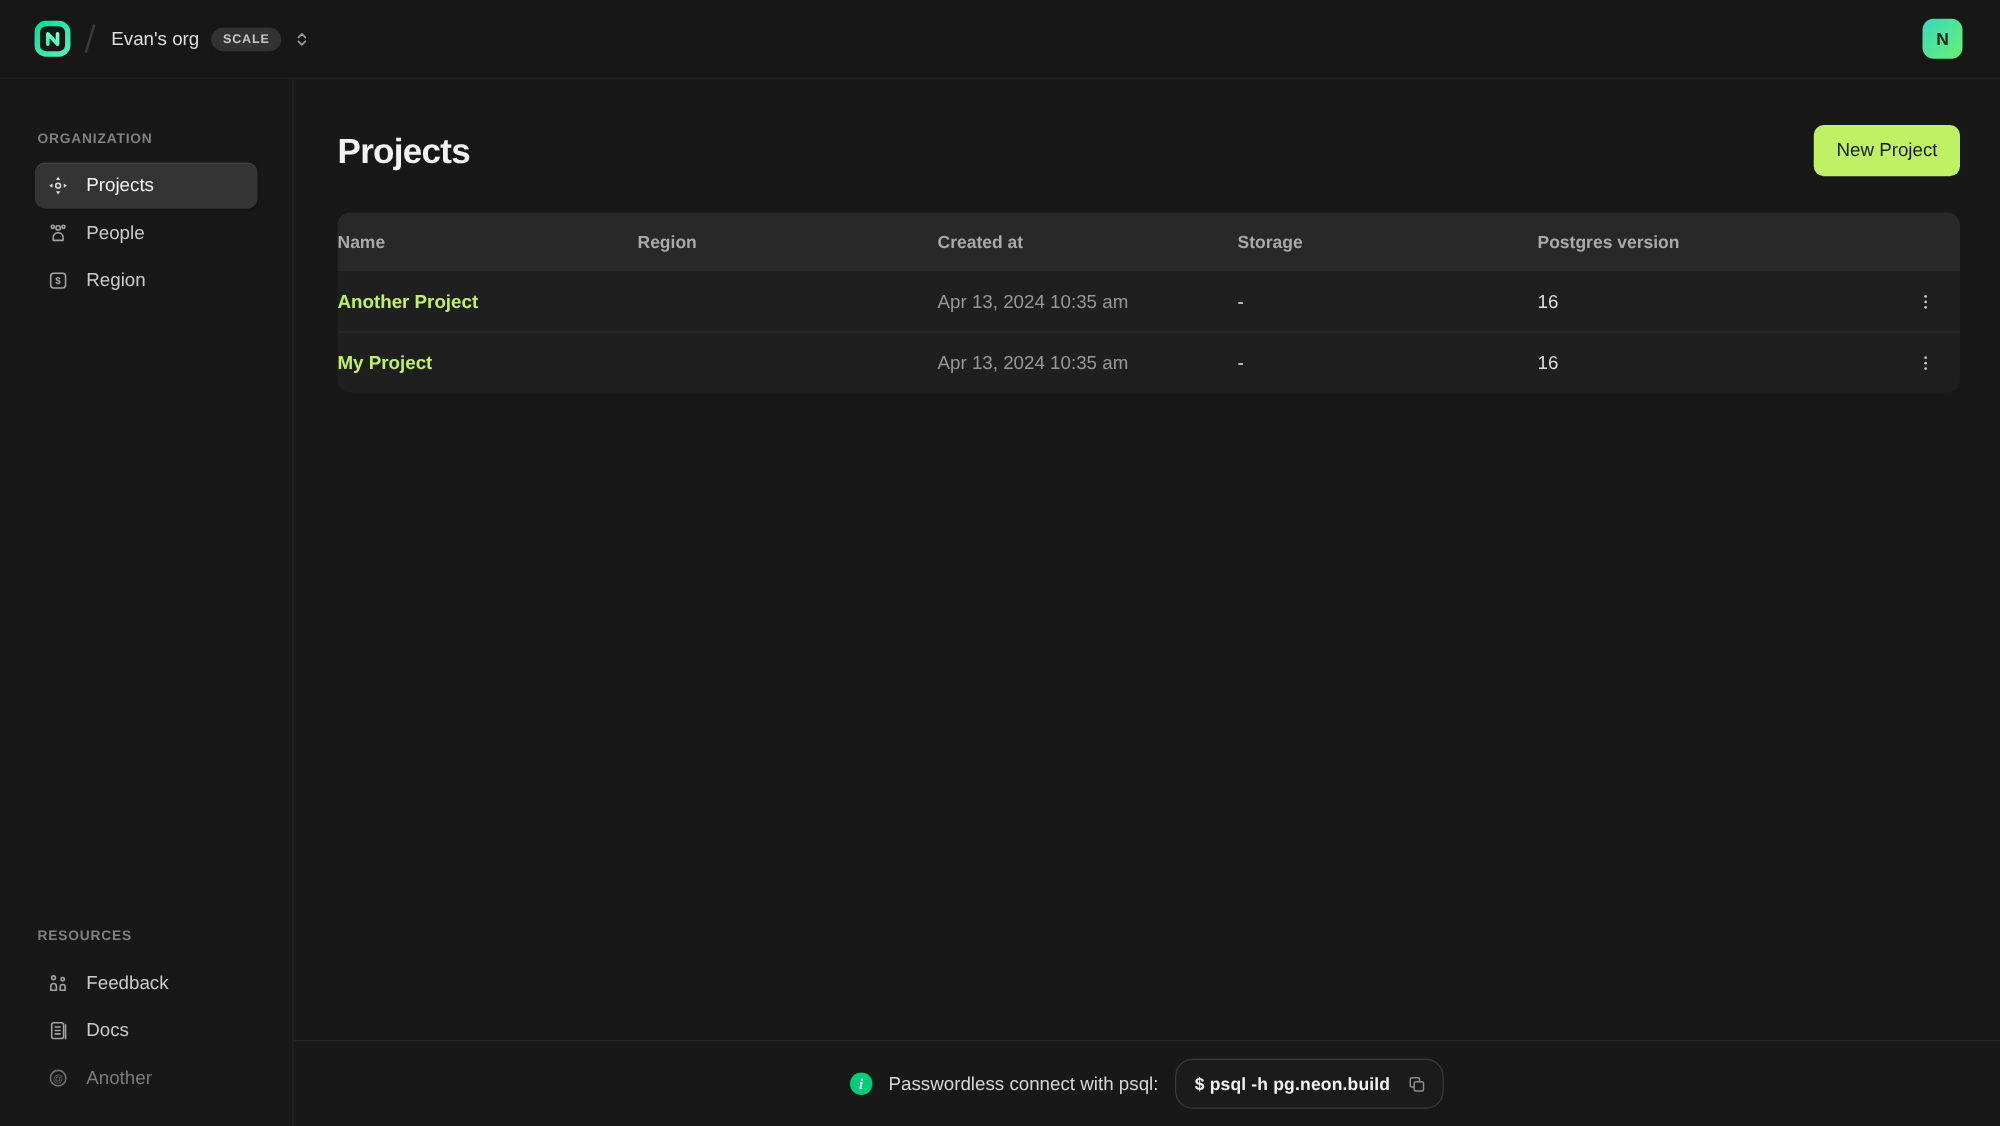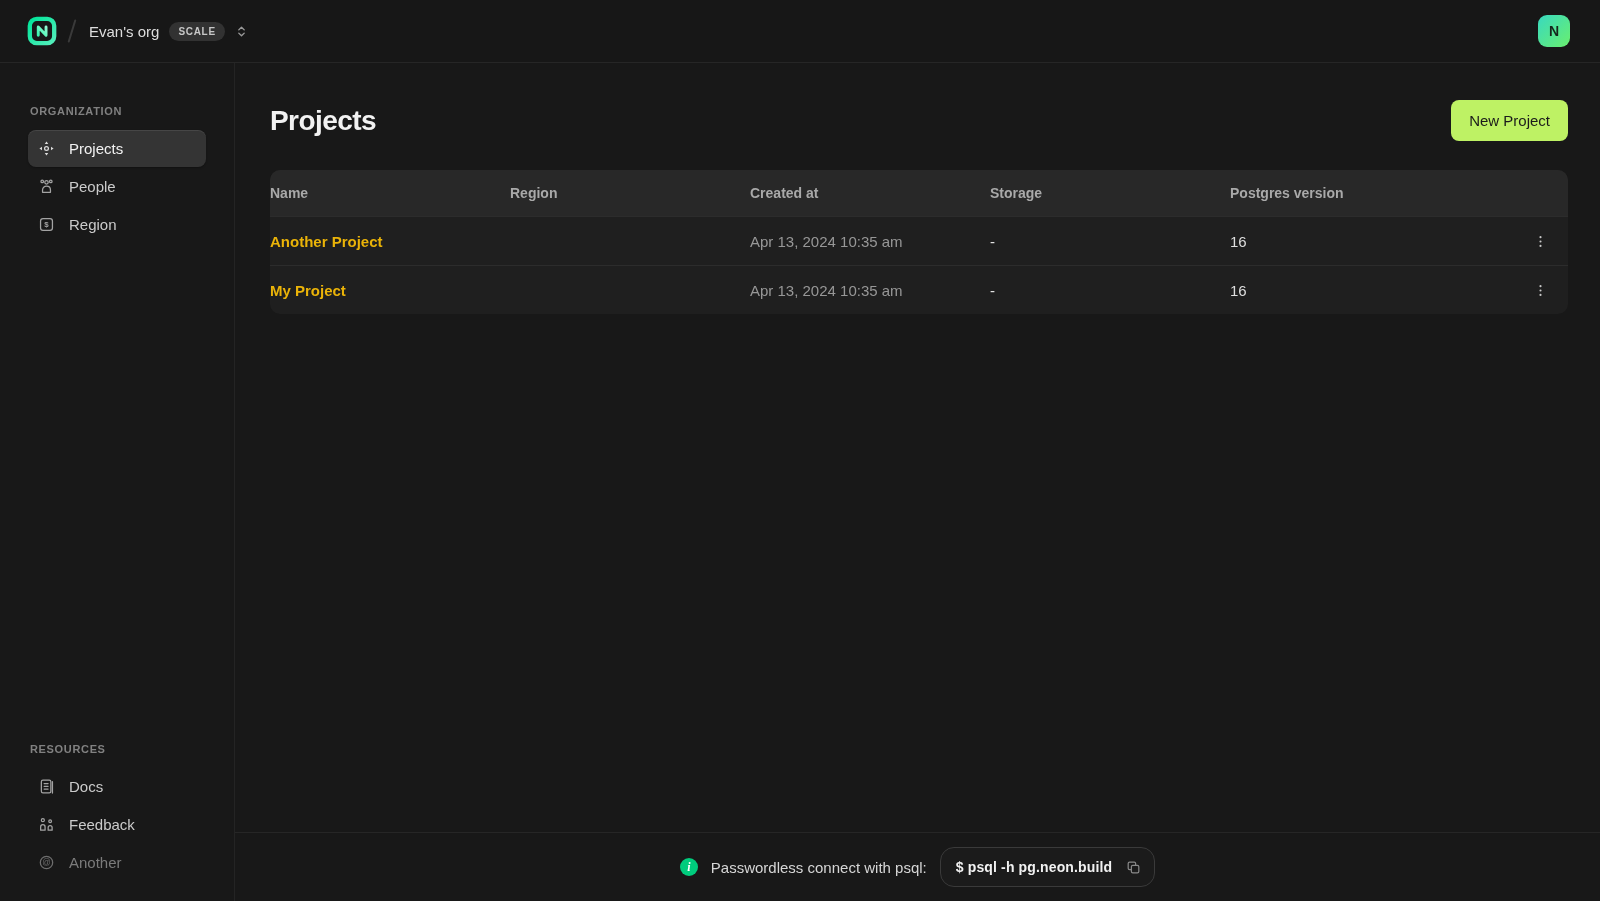--- a/index.html
+++ b/index.html
@@ -78,21 +78,21 @@
   
   .projects-table { margin-top:29px; border-radius:10px; overflow:hidden; background:#1f1f1f; }
   .trow {
     display:grid;
     grid-template-columns:240px 240px 240px 240px 1fr 56px;
     align-items:center;
   }
   .trow > div { padding-left:0; }
   .thead { background:#282828; height:46px; font-size:14px; font-weight:600; color:#a9a9a9; }
   .tbody-row { height:49px; border-top:1px solid #2c2c2c; font-size:15px; cursor:pointer; }
-  .cell-name { font-weight:700; color:#eab308; }
+  .cell-name { font-weight:700; color:#bef264; }
   .cell-date { color:#979797; }
   .cell-storage { color:#e3e3e3; }
   .cell-version { color:#dedede; }
   .cell-menu { padding-left:0 !important; display:flex; justify-content:center; }
   .kebab-btn { background:none; border:none; color:#c9c9c9; cursor:pointer; display:flex; padding:6px; border-radius:6px; }
 
   
   .footer {
     height:69px; border-top:1px solid #262626;
     display:flex; align-items:center; justify-content:center; gap:13px;
@@ -184,37 +184,37 @@
         <span>Region</span>
       </div>
     </nav>
 
     <div class="resources">
       <div class="section-label">RESOURCES</div>
       <nav class="nav">
         <div class="nav-item">
           <span class="ico">
             <svg width="19" height="19" viewBox="0 0 24 24" fill="none" stroke="currentColor" stroke-width="1.6" stroke-linecap="round" stroke-linejoin="round">
-              <rect x="5.5" y="4" width="12" height="16" rx="2"></rect>
-              <path d="M19.5 6v14.2"></path>
-              <path d="M9 8.3h5M9 11.8h5M9 15.3h5"></path>
-            </svg>
-          </span>
-          <span>Docs</span>
-        </div>
-        <div class="nav-item">
-          <span class="ico">
-            <svg width="19" height="19" viewBox="0 0 24 24" fill="none" stroke="currentColor" stroke-width="1.6" stroke-linecap="round" stroke-linejoin="round">
               <circle cx="7.4" cy="6.6" r="1.9"></circle>
               <path d="M4.6 19.2v-4.1a2.8 2.8 0 0 1 5.6 0v4.1z"></path>
               <circle cx="16.6" cy="8" r="1.7"></circle>
               <path d="M14.1 19.2v-3.3a2.5 2.5 0 0 1 5 0v3.3z"></path>
             </svg>
           </span>
           <span>Feedback</span>
+        </div>
+        <div class="nav-item">
+          <span class="ico">
+            <svg width="19" height="19" viewBox="0 0 24 24" fill="none" stroke="currentColor" stroke-width="1.6" stroke-linecap="round" stroke-linejoin="round">
+              <rect x="5.5" y="4" width="12" height="16" rx="2"></rect>
+              <path d="M19.5 6v14.2"></path>
+              <path d="M9 8.3h5M9 11.8h5M9 15.3h5"></path>
+            </svg>
+          </span>
+          <span>Docs</span>
         </div>
         <div class="nav-item dimmed">
           <span class="ico">
             <svg width="19" height="19" viewBox="0 0 24 24" fill="none" stroke="currentColor" stroke-width="1.6">
               <circle cx="12" cy="12" r="7.8"></circle>
               <text x="12" y="15.5" text-anchor="middle" font-size="10.5" fill="currentColor" stroke="none" font-family="Liberation Sans, sans-serif">@</text>
             </svg>
           </span>
           <span>Another</span>
         </div>

